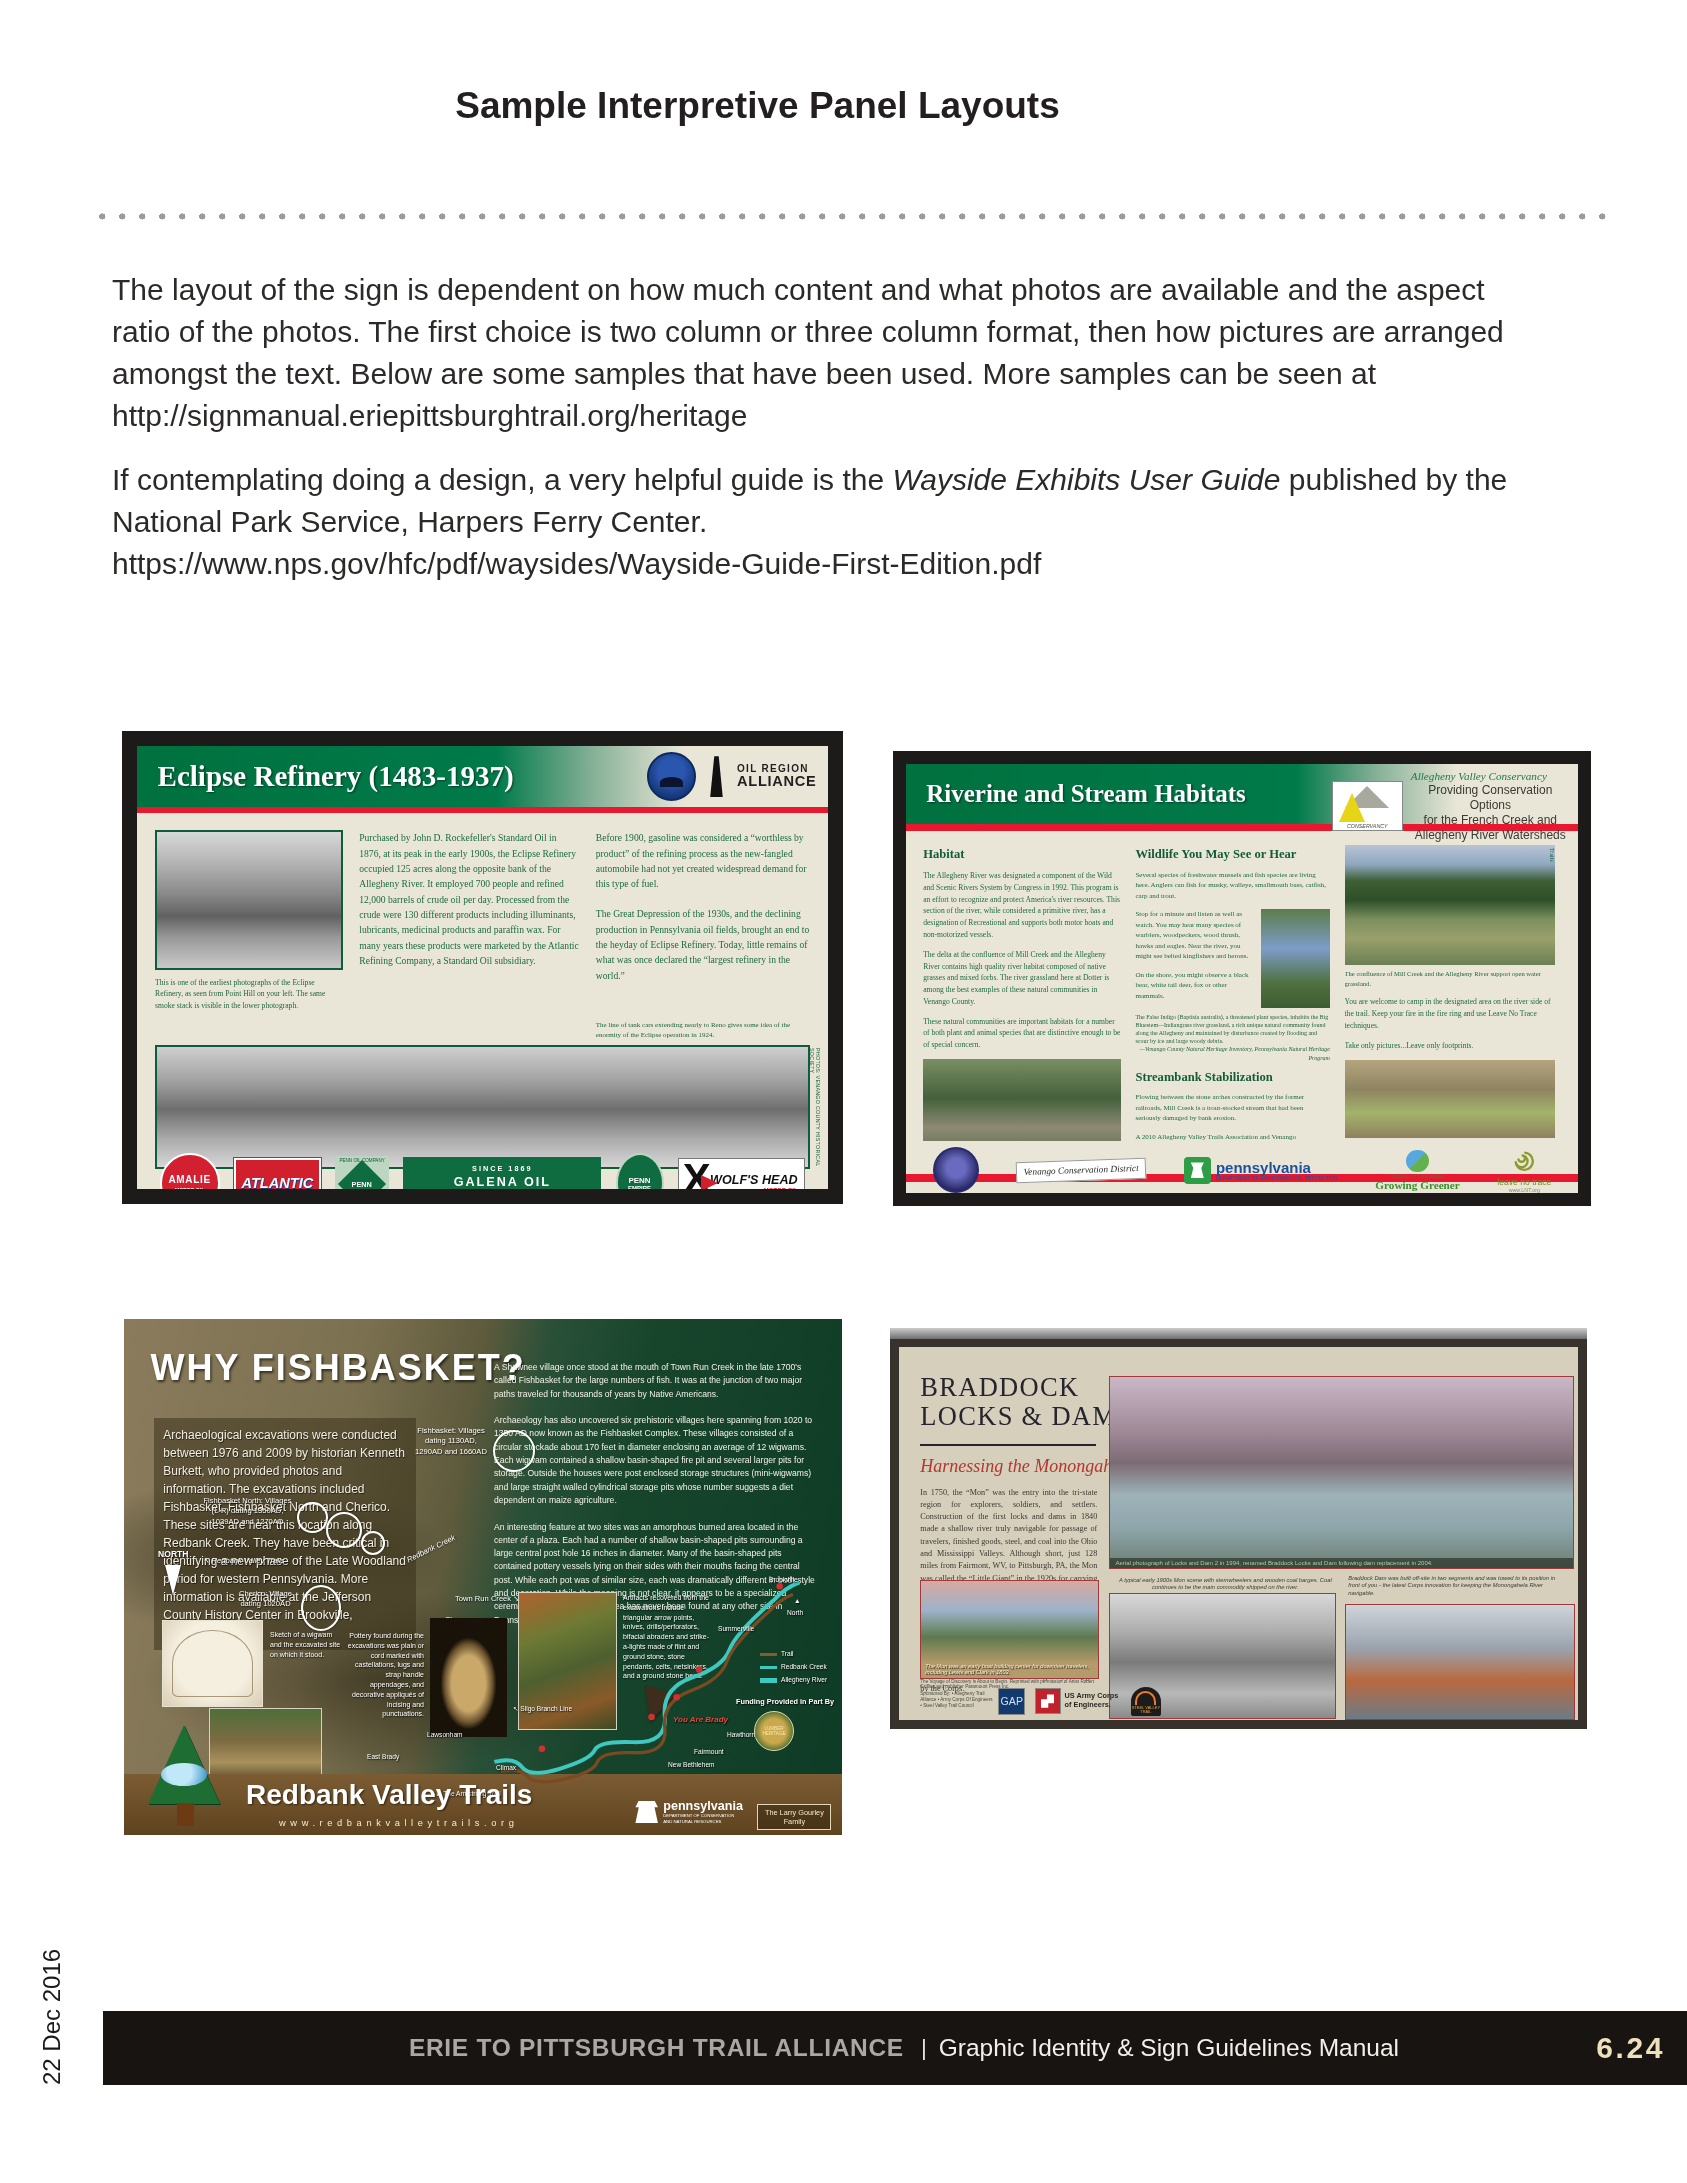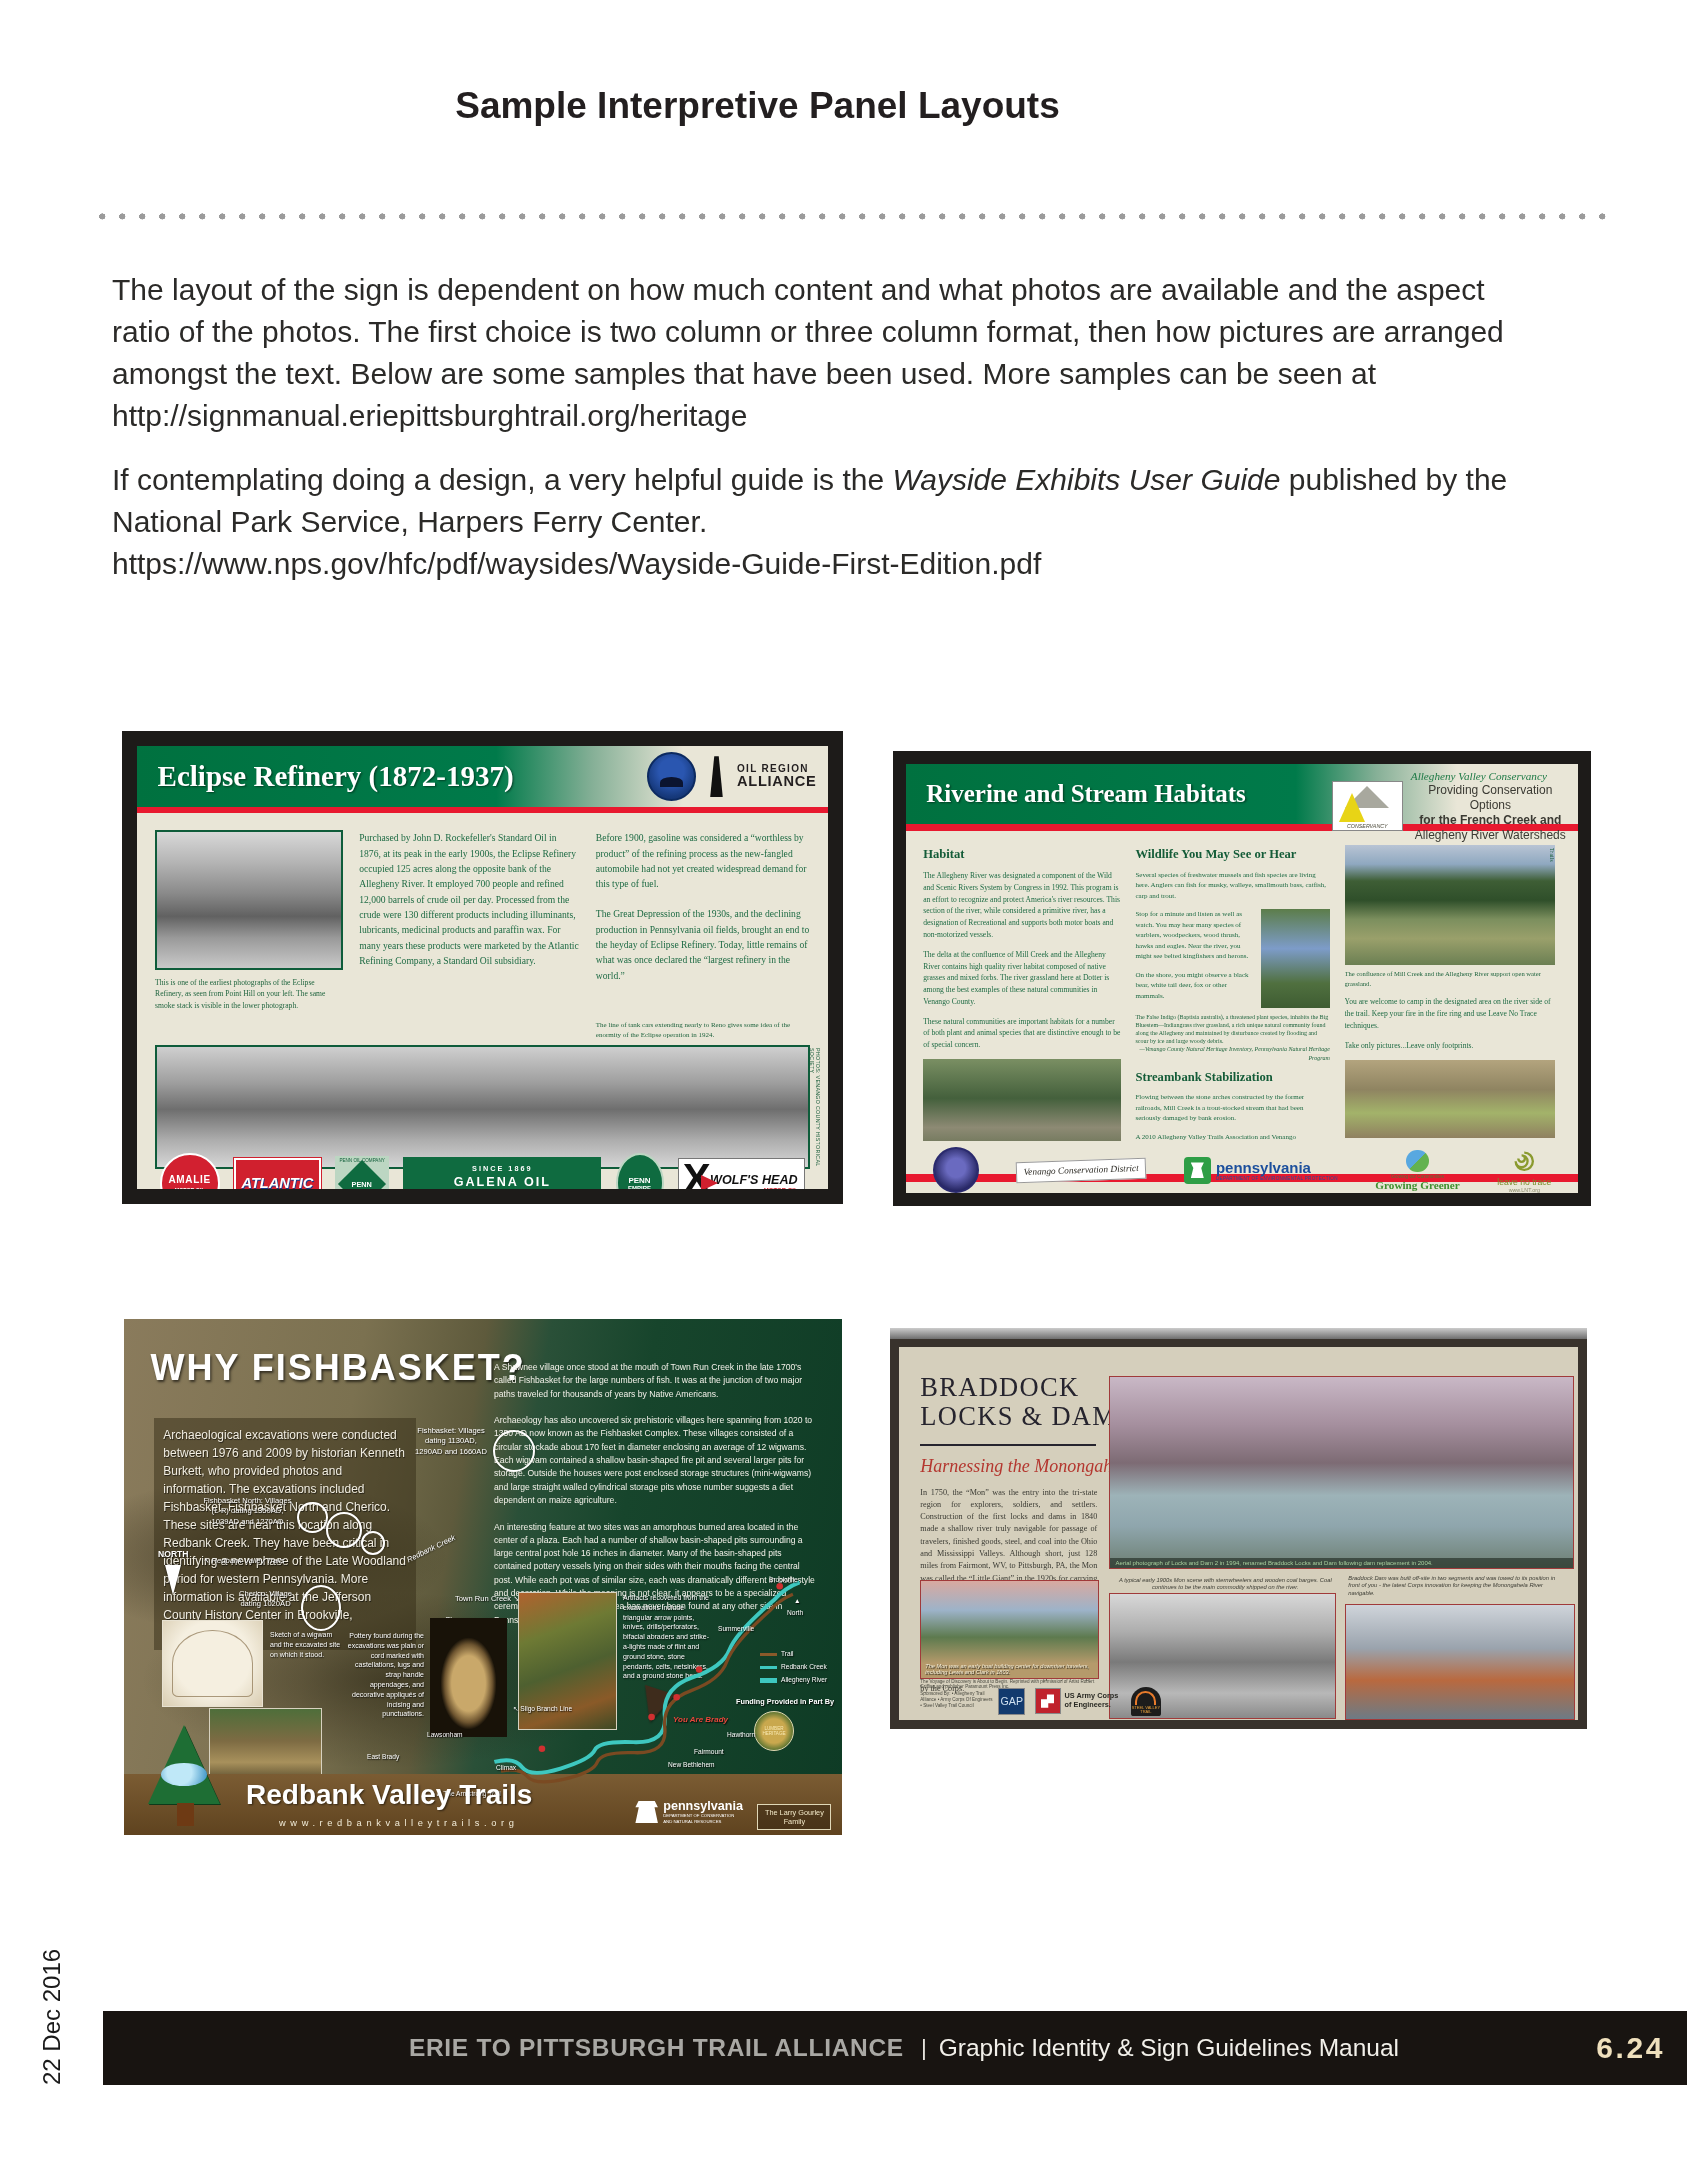--- a/index.html
+++ b/index.html
@@ -244,21 +244,21 @@
   <p class="intro-p p1"><span>The layout of the sign is dependent on how much content and what photos are available and the aspect ratio of the photos.  The first choice is two column or three column format, then how pictures are arranged amongst the text. Below are some samples that have been used. More samples can be seen at</span>
     <span class="intro-url">http://signmanual.eriepittsburghtrail.org/heritage</span></p>
 
   <p class="intro-p p2"><span>If contemplating doing a design, a very helpful guide is the </span><span class="it">Wayside Exhibits User Guide</span><span> published by the National Park Service, Harpers Ferry Center.</span>
     <span class="intro-url">https://www.nps.gov/hfc/pdf/waysides/Wayside-Guide-First-Edition.pdf</span></p>
 
   <div class="panel" style="left:122px;top:731px;width:721px;height:473px;">
     <div class="pframe"></div>
     <div class="pinner ec-inner">
       <div class="phead ec-head">
-        <div class="ec-title">Eclipse Refinery (1872-1937)</div>
+        <div class="ec-title">Eclipse Refinery (1483-1937)</div>
         <div class="ec-logos">
           <div class="seal"></div>
           <div class="derrick"></div>
           <div class="ora-text">
             <div class="l1">OIL REGION</div>
             <div class="l2">ALLIANCE</div>
           </div>
         </div>
       </div>
       <div class="redstripe"></div>
@@ -320,21 +320,21 @@
         <div class="rv-title">Riverine and Stream Habitats</div>
         <div class="rv-logos">
           <div class="avc-box">
             <div class="avc-mtn"></div>
             <div class="avc-tree"></div>
             <div class="avc-cons">CONSERVANCY</div>
           </div>
           <div class="avc-text">
             <div class="avc-script">Allegheny Valley Conservancy</div>
             <div class="avc-sub" style="text-align:center;">Providing Conservation Options</div>
-            <div class="avc-sub" style="text-align:center;font-weight:bold;">for the French Creek and</div>
+            <div class="avc-sub" style="text-align:center;">for the French Creek and</div>
             <div class="avc-sub" style="text-align:center;">Allegheny River Watersheds</div>
           </div>
         </div>
       </div>
       <div class="redstripe"></div>
       <div class="rv-body">
         <div class="rv-col rv-c1">
           <div class="rv-h">Habitat</div>
           <p class="rv-p">The Allegheny River was designated a component of the Wild and Scenic Rivers System by Congress in 1992. This program is an effort to recognize and protect America's river resources. This section of the river, while considered a primitive river, has a designation of Recreational and supports both motor boats and non-motorized vessels.</p>
           <p class="rv-p">The delta at the confluence of Mill Creek and the Allegheny River contains high quality river habitat composed of native grasses and mixed forbs. The river grassland here at Dotter is among the best examples of these natural communities in Venango County.</p>

